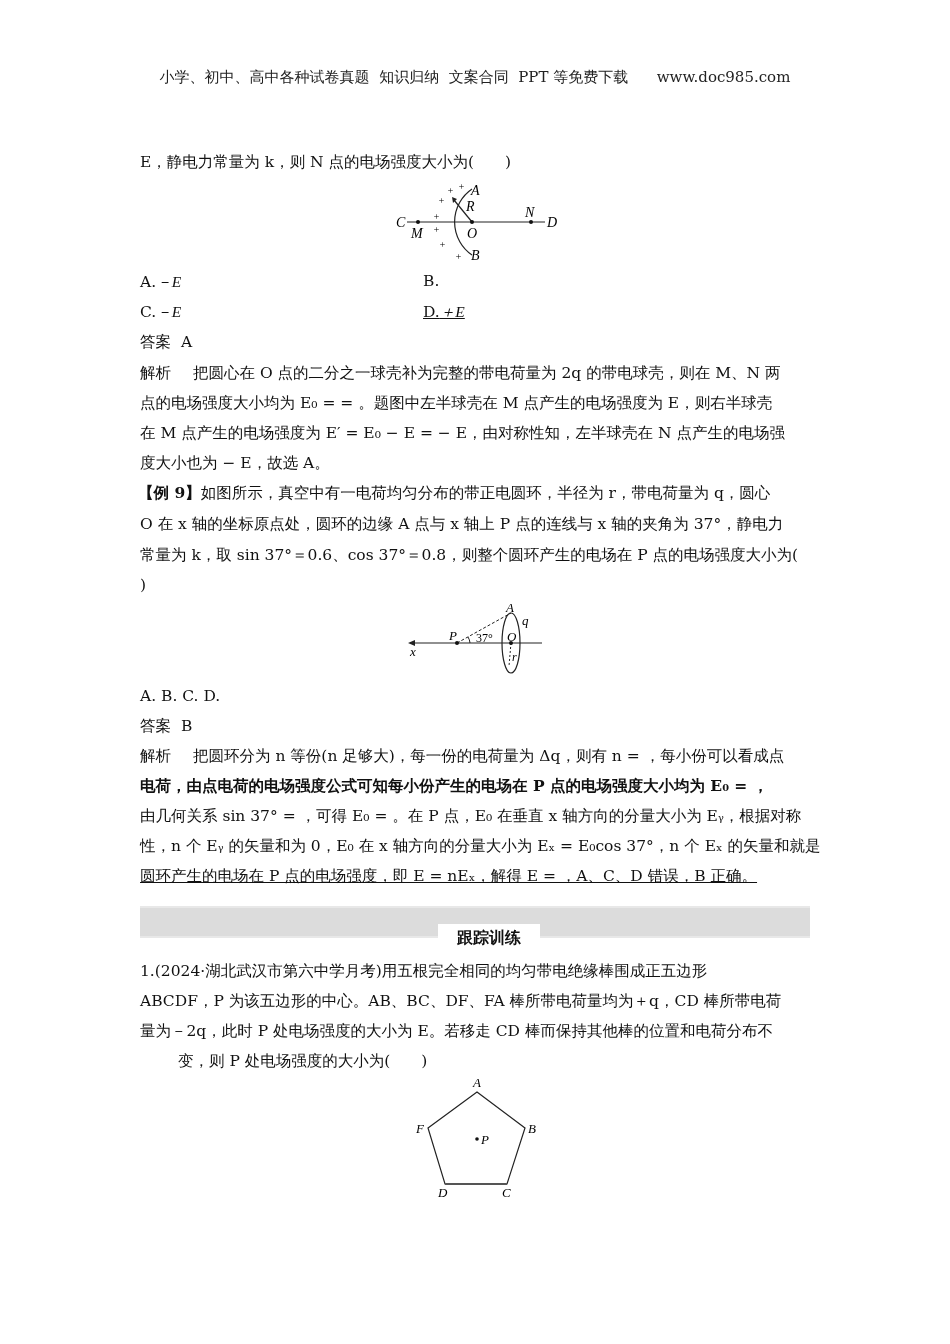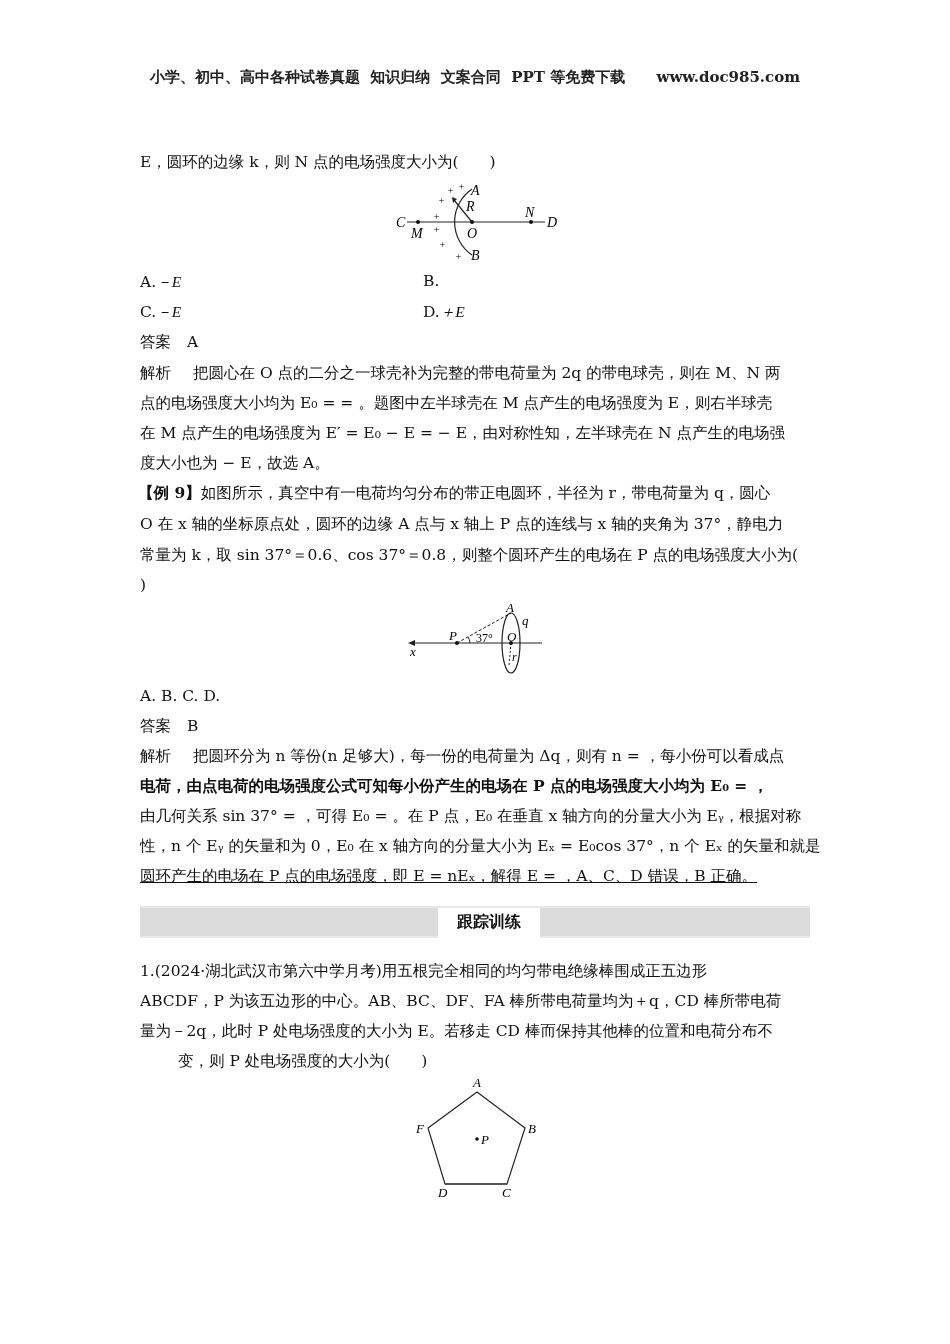--- a/index.html
+++ b/index.html
@@ -1,36 +1,36 @@
 <!DOCTYPE html>
 <html><head>
 <meta charset="utf-8">
 <style>
   html, body { margin: 0; padding: 0; background: #ffffff; }
   body { width: 950px; height: 1344px; position: relative; overflow: hidden;
          font-family: "DejaVu Serif", "Liberation Serif", serif; color: #111; }
   .abs { position: absolute; }
-  .header { left: 0; width: 950px; top: 68px; text-align: center; font-size: 15px; color: #222; white-space: pre; font-weight: bold; }
+  .header { left: 0; width: 950px; top: 68px; text-align: center; font-size: 15px; color: #222; white-space: pre; }
   .line { left: 140px; width: 672px; font-size: 15.5px; line-height: 20px; white-space: nowrap; }
   i, .it { font-style: italic; font-family: "Liberation Serif", "DejaVu Serif", serif; }
   .opt { font-size: 15.5px; }
-  .label { margin-right: 16px; }
+  .label { margin-right: 10px; }
   .bar { left: 140px; width: 670px; top: 906px; height: 28px; background: #dcdcdc;
          border-top: 2px solid #e8e8e8; border-bottom: 2px solid #e8e8e8; }
-  .bar-title { position: absolute; left: 298px; top: 0; width: 102px; height: 46px; background: #fff;
+  .bar-title { position: absolute; left: 298px; top: 16px; width: 102px; height: 46px; background: #fff;
                text-align: center; font-weight: bold; font-size: 16px; line-height: 28px;
                font-family: "DejaVu Sans", sans-serif; }
   svg text { font-family: "Liberation Serif", "DejaVu Serif", serif; font-style: italic; }
 </style>
 </head>
 <body>
 
 <div class="abs header">小学、初中、高中各种试卷真题  知识归纳  文案合同  PPT 等免费下载      www.doc985.com</div>
 
-<div class="abs line" style="top:152px;">E，圆环的边缘 k，则 N 点的电场强度大小为(　　)</div>
+<div class="abs line" style="top:152px;">E，静电力常量为 k，则 N 点的电场强度大小为(　　)</div>
 
 <svg class="abs" style="left:385px; top:178px;" width="180" height="85">
   <line x1="22" y1="44" x2="160" y2="44" stroke="#222" stroke-width="1.2"></line>
   <path d="M 87 11 A 40 40 0 0 0 87 77" fill="none" stroke="#222" stroke-width="1.2" transform="translate(-0,0)"></path>
   <line x1="87" y1="44" x2="69" y2="22" stroke="#222" stroke-width="1.2"></line>
   <polygon points="67,19 72,21 68,25" fill="#222"></polygon>
   <circle cx="33" cy="44" r="2" fill="#111"></circle>
   <circle cx="87" cy="44" r="2" fill="#111"></circle>
   <circle cx="146" cy="44" r="2" fill="#111"></circle>
   <text x="11" y="49" font-size="14">C</text>
@@ -54,21 +54,21 @@
 
 <div class="abs opt" style="left:140px; top:272px;">
   <span>A.</span><span class="it">－E</span>
 </div>
 <div class="abs opt" style="left:423px; top:272px;">
   <span>B.</span><span class="it"></span>
 </div>
 <div class="abs opt" style="left:140px; top:302px;">
   <span>C.</span><span class="it">－E</span>
 </div>
-<div class="abs opt" style="left:423px; top:302px;">
+<div class="abs opt" style="left:423px; top:302px;text-decoration:underline;">
   <span>D.</span><span class="it">＋E</span>
 </div>
 
 <div class="abs line" style="top:332px;">
   <span class="label">答案</span><span>A</span>
 </div>
 
 <div class="abs line" style="top:363px;">
   <span class="label" style="margin-right:22px;">解析</span><span>把圆心在 O 点的二分之一球壳补为完整的带电荷量为 2q 的带电球壳，则在 M、N 两</span>
 </div>

